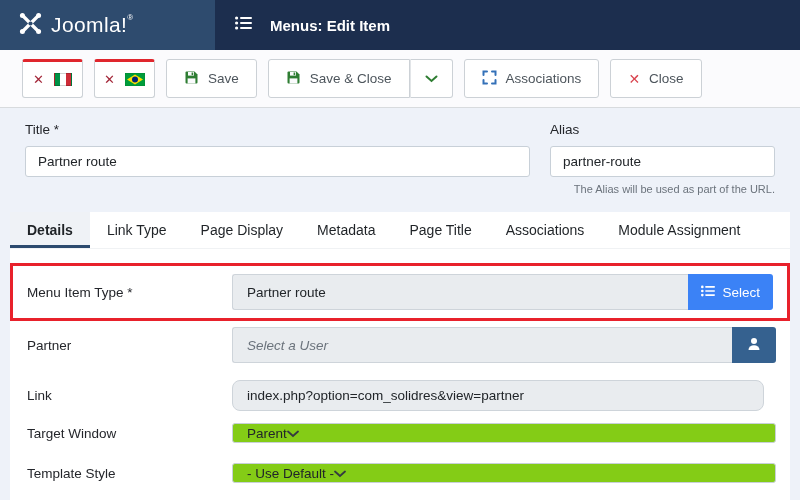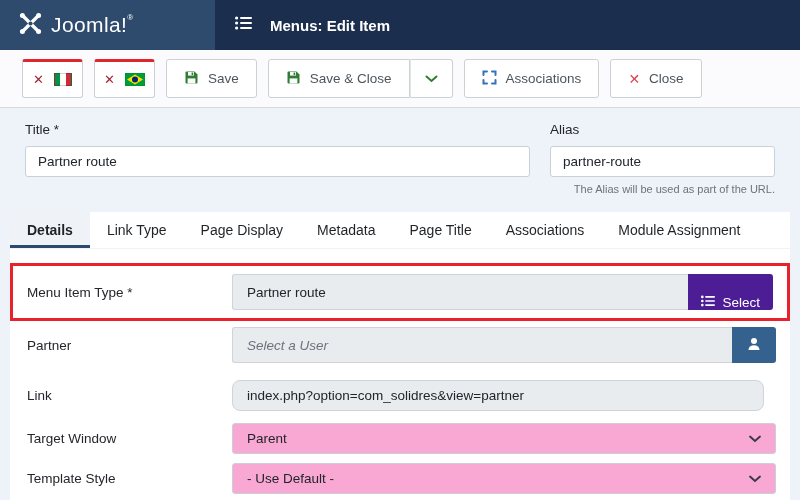--- a/index.html
+++ b/index.html
@@ -43,26 +43,26 @@
   .tab-content { padding-top:14px; }
 
   
   .form-row { display:flex; align-items:center; padding:0 14px 0 17px; margin-bottom:17px; }
   .row-highlight { border:3px solid #e8212b; padding:8px 14px; margin:0 0 6px 0; }
   .flabel { width:205px; min-width:205px; font-size:13.5px; }
   .field-group { flex:1; display:flex; align-items:stretch; }
   .field-grey { flex:1; background:#e9ecef; border:1px solid #ced4da; border-radius:8px; display:flex; align-items:center; padding:0 14px; font-size:13.5px; color:#212529; }
   .h36 { height:36px; } .h31 { height:31px; }
   .with-btn .field-grey { border-radius:3px 0 0 3px; border-right:none; }
-  .btn-select { background:#4c1d95; color:#fff; border:none; display:flex; align-items:flex-end; gap:7px; padding:0 13px; font-size:13.5px; border-radius:0 3px 3px 0; cursor:pointer; font-family:inherit; }
+  .btn-select { background:#3b82f6; color:#fff; border:none; display:flex; align-items:center; gap:7px; padding:0 13px; font-size:13.5px; border-radius:0 3px 3px 0; cursor:pointer; font-family:inherit; }
   .btn-user { background:#35618f; border:none; width:44px; display:flex; align-items:center; justify-content:center; border-radius:0 3px 3px 0; cursor:pointer; }
   .placeholder-text { font-style:italic; color:#6b737c; }
   .link-short { margin-right:12px; }
-  .select { flex:1; background:#f9a8d4; border:1px solid #c8d0d8; border-radius:3px; height:31px; display:flex; align-items:center; justify-content:space-between; padding:0 14px; font-size:13.5px; color:#212529; cursor:pointer; }
-  .mb12 { margin-bottom:12px; } .mb14 { margin-bottom:9px; } .mb16 { margin-bottom:16px; }
+  .select { flex:1; background:#84cc16; border:1px solid #c8d0d8; border-radius:3px; height:20px; display:flex; align-items:center; justify-content:flex-start; padding:0 14px; font-size:13.5px; color:#212529; cursor:pointer; }
+  .mb12 { margin-bottom:12px; } .mb14 { margin-bottom:20px; } .mb16 { margin-bottom:16px; }
 </style>
 </head>
 <body>
 
 <div>
 
   <header class="hdr">
     <div class="brand">
       <span>
         <svg width="25" height="25" viewBox="0 0 26 26">

